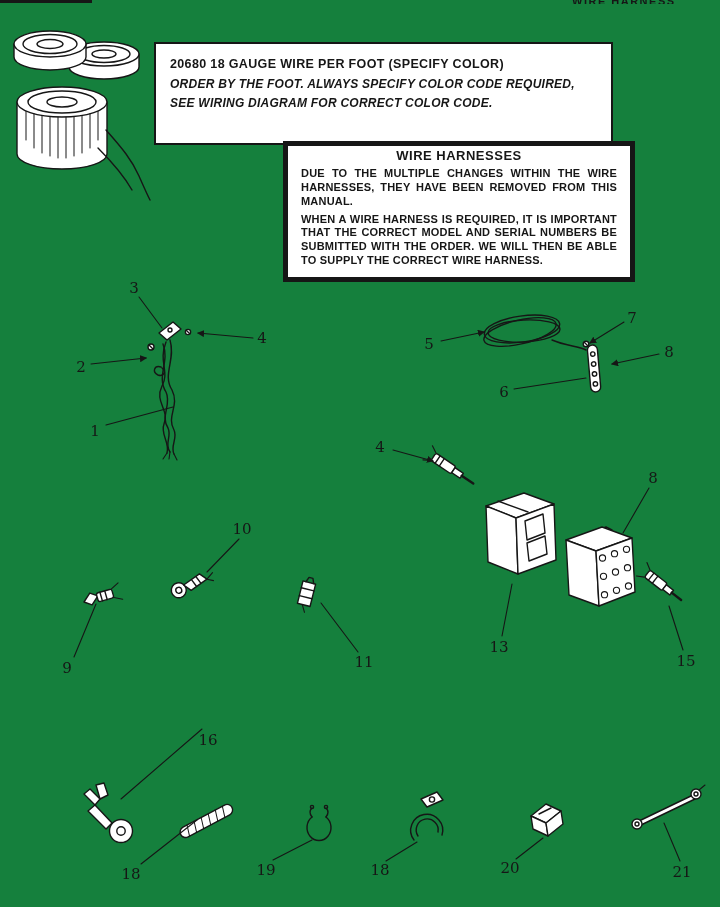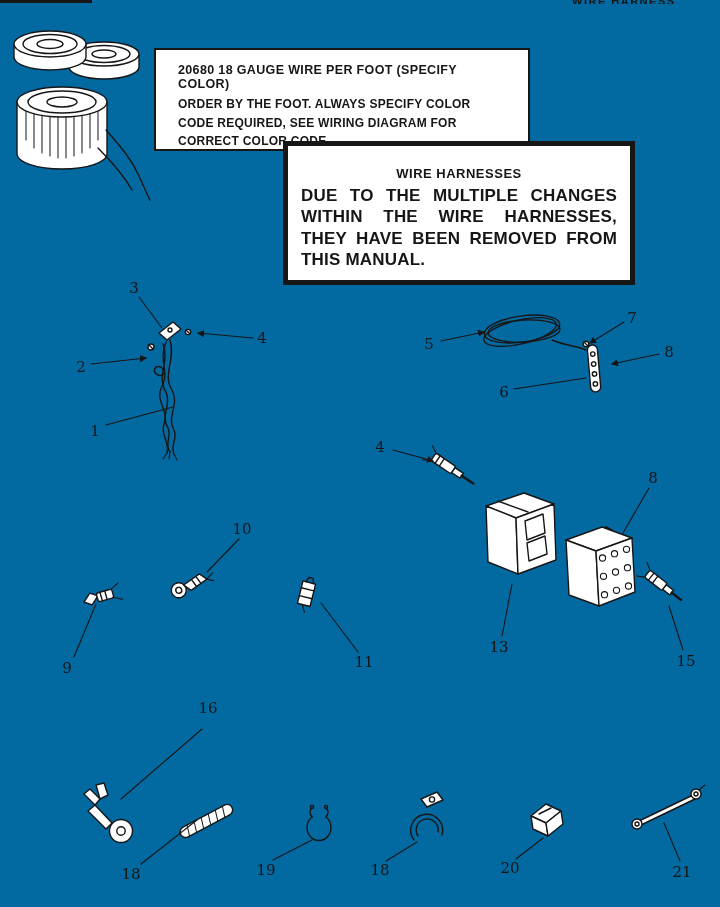--- a/index.html
+++ b/index.html
@@ -1,33 +1,33 @@
 <!DOCTYPE html>
 <html><head>
 <meta charset="utf-8">
 <style>
   * { margin:0; padding:0; box-sizing:border-box; }
   html,body { background:#ffffff; font-family:"Liberation Sans", sans-serif; }
-  .page { position:relative; width:720px; height:907px; background:#0369a1; overflow:hidden; }
+  .page { position:relative; width:720px; height:907px; background:#15803d; overflow:hidden; }
   .art { position:absolute; left:0; top:0; width:720px; height:907px; }
 
   .top-rule { position:absolute; left:0; top:0; width:92px; height:3px; background:#161616; }
   .header-frag { position:absolute; left:572px; top:-5px; font-size:11px; font-weight:bold;
                  letter-spacing:1.5px; color:#161616; height:9px; overflow:hidden; }
 
-  .wire-note { position:absolute; left:154px; top:48px; width:376px; height:103px;
-               border:2.5px solid #161616; background:#fff; padding:13px 22px 10px; }
+  .wire-note { position:absolute; left:154px; top:42px; width:459px; height:103px;
+               border:2.5px solid #161616; background:#fff; padding:13px 14px 10px; }
   .wn-title { font-size:12.5px; font-weight:bold; letter-spacing:.35px; margin-bottom:4px; color:#161616; }
-  .wn-body  { font-size:12px; font-weight:bold; letter-spacing:.25px; line-height:1.55; color:#161616; }
+  .wn-body  { font-size:12px; font-weight:bold; letter-spacing:.25px; line-height:1.55; color:#161616;font-style:italic; }
 
   .harness-note { position:absolute; left:283px; top:141px; width:352px;
-                  border:5px solid #161616; background:#fff; padding:20px 13px 9px; }
+                  border:5px solid #161616; background:#fff; padding:2px 13px 9px; }
   .hn-title { text-align:center; font-size:13px; font-weight:bold; letter-spacing:.5px;
               margin-bottom:4px; color:#161616; }
-  .hn-para  { font-size:17px; font-weight:bold; line-height:1.26; text-align:justify;
+  .hn-para  { font-size:11px; font-weight:bold; line-height:1.26; text-align:justify;
               letter-spacing:.2px; margin-top:4px; color:#161616; }
 
   .callout { position:absolute; transform:translate(-50%,-50%);
              font-family:"DejaVu Serif", serif; font-size:15px; color:#161616; }
 </style>
 </head>
 <body>
 
 <div class="page">
 
@@ -252,37 +252,38 @@
   <div class="header-frag">WIRE HARNESS</div>
 
   <div class="wire-note">
     <div class="wn-title">20680 18 GAUGE WIRE PER FOOT (SPECIFY COLOR)</div>
     <div class="wn-body">ORDER BY THE FOOT. ALWAYS SPECIFY COLOR CODE REQUIRED, SEE WIRING DIAGRAM FOR CORRECT COLOR CODE.</div>
   </div>
 
   <div class="harness-note">
     <div class="hn-title">WIRE HARNESSES</div>
     <p class="hn-para">DUE TO THE MULTIPLE CHANGES WITHIN THE WIRE HARNESSES, THEY HAVE BEEN REMOVED FROM THIS MANUAL.</p>
+    <p class="hn-para">WHEN A WIRE HARNESS IS REQUIRED, IT IS IMPORTANT THAT THE CORRECT MODEL AND SERIAL NUMBERS BE SUBMITTED WITH THE ORDER. WE WILL THEN BE ABLE TO SUPPLY THE CORRECT WIRE HARNESS.</p>
   </div>
 
   <span class="callout" style="left:95px;top:431px">1</span>
   <span class="callout" style="left:81px;top:367px">2</span>
   <span class="callout" style="left:134px;top:288px">3</span>
   <span class="callout" style="left:262px;top:338px">4</span>
   <span class="callout" style="left:429px;top:344px">5</span>
   <span class="callout" style="left:504px;top:392px">6</span>
   <span class="callout" style="left:632px;top:318px">7</span>
   <span class="callout" style="left:669px;top:352px">8</span>
   <span class="callout" style="left:67px;top:668px">9</span>
   <span class="callout" style="left:242px;top:529px">10</span>
   <span class="callout" style="left:364px;top:662px">11</span>
   <span class="callout" style="left:380px;top:447px">4</span>
   <span class="callout" style="left:499px;top:647px">13</span>
   <span class="callout" style="left:653px;top:478px">8</span>
   <span class="callout" style="left:686px;top:661px">15</span>
-  <span class="callout" style="left:208px;top:708px">16</span>
+  <span class="callout" style="left:208px;top:740px">16</span>
   <span class="callout" style="left:131px;top:874px">18</span>
   <span class="callout" style="left:266px;top:870px">19</span>
   <span class="callout" style="left:380px;top:870px">18</span>
   <span class="callout" style="left:510px;top:868px">20</span>
   <span class="callout" style="left:682px;top:872px">21</span>
 
 </div>
 
 </body></html>

